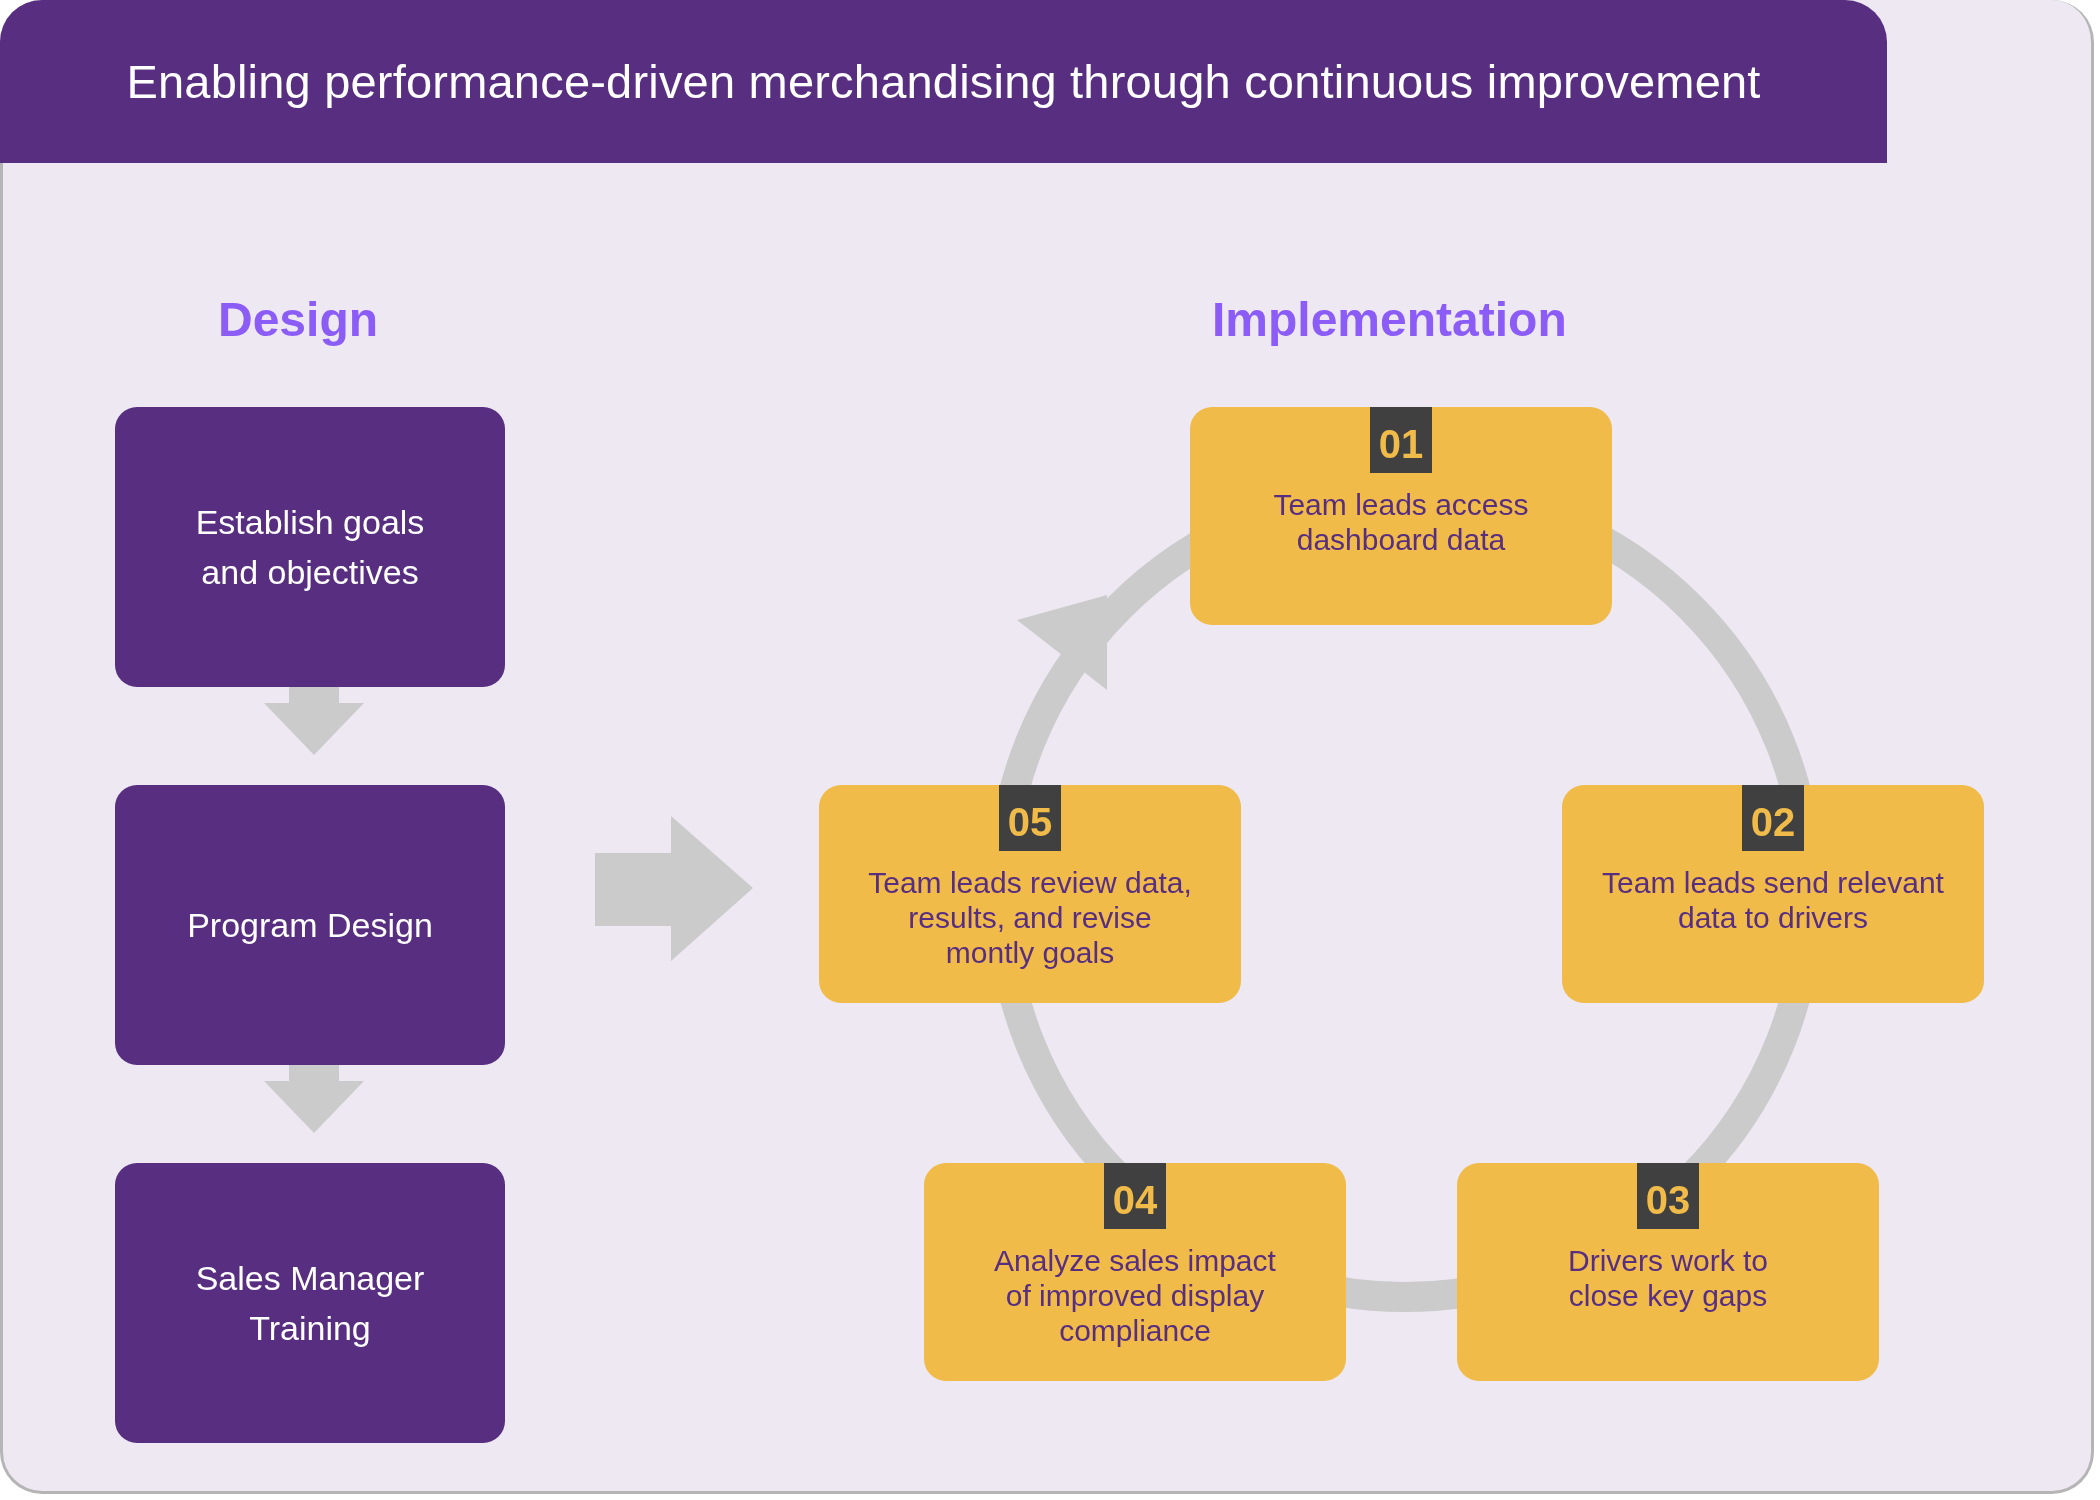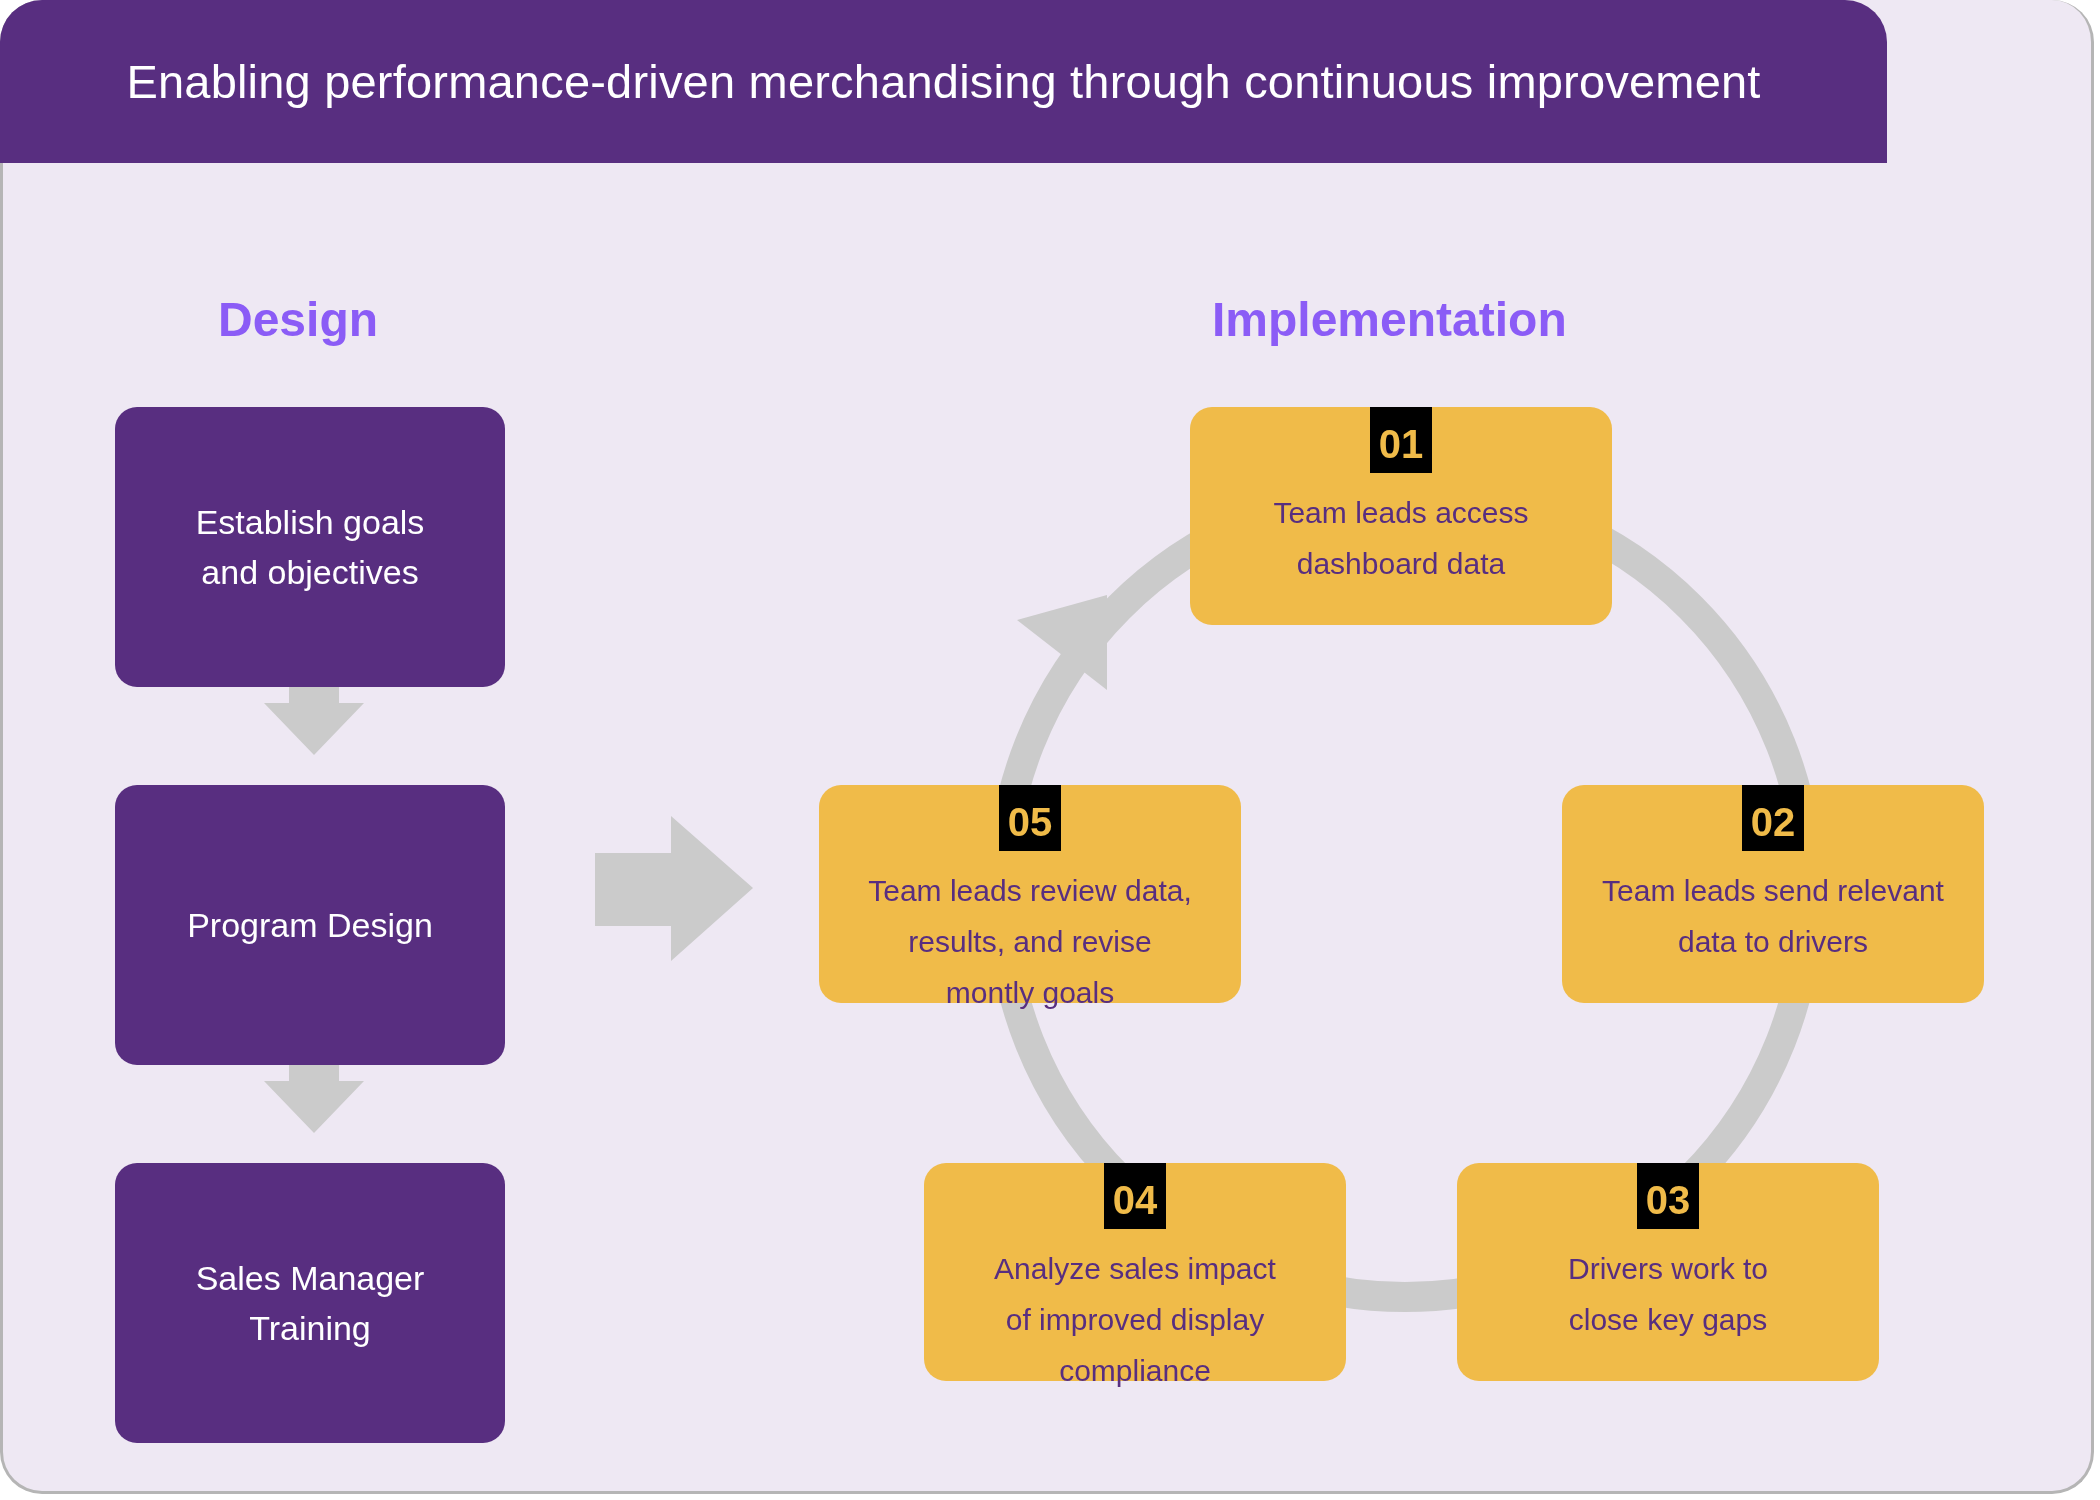--- a/index.html
+++ b/index.html
@@ -10,22 +10,22 @@
   .header { position:absolute; left:0; top:0; width:1887px; height:163px; background:#582e80;
             border-radius:42px 42px 0 0; display:flex; align-items:center; justify-content:center; }
   .header h1 { margin:0; color:#ffffff; font-size:47px; font-weight:normal; letter-spacing:0.2px; }
   .section-title { position:absolute; color:#8b5cf6; font-size:48px; font-weight:bold; margin:0; }
   .purple-box { position:absolute; left:115px; width:390px; height:280px; background:#582e80;
                 border-radius:22px; display:flex; align-items:center; justify-content:center; text-align:center;
                 color:#ffffff; font-size:34px; line-height:50px; }
   .purple-box span { white-space:pre-line; }
   .yellow-box { position:absolute; width:422px; height:218px; background:#f0bb49; border-radius:22px; }
   .num { position:absolute; top:0; left:50%; transform:translateX(-50%); width:62px; height:66px;
-         background:#000000; color:#f0bb49; font-size:40px; font-weight:bold; display:flex; align-items:flex-end; justify-content:center; padding-bottom:0; box-sizing:border-box; line-height:58px; }
-  .ytext { position:absolute; left:0; right:0; top:80px; text-align:center; color:#582e80; font-size:30px; line-height:51px; white-space:pre-line; }
+         background:#404040; color:#f0bb49; font-size:40px; font-weight:bold; display:flex; align-items:flex-end; justify-content:center; padding-bottom:0; box-sizing:border-box; line-height:58px; }
+  .ytext { position:absolute; left:0; right:0; top:80px; text-align:center; color:#582e80; font-size:30px; line-height:35px; white-space:pre-line; }
   svg.bg { position:absolute; left:0; top:0; }
 </style>
 </head>
 <body>
 
 <div class="frame">
 
   <svg class="bg" width="2100" height="1500">
 
     <circle cx="1402" cy="893" r="404" fill="none" stroke="#cbcbcb" stroke-width="30"></circle>

